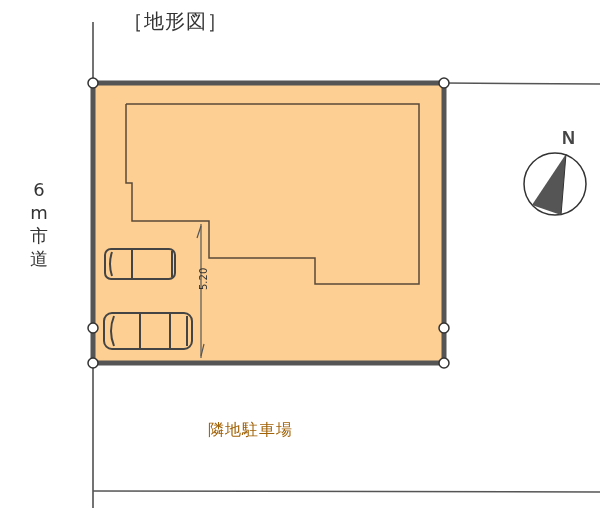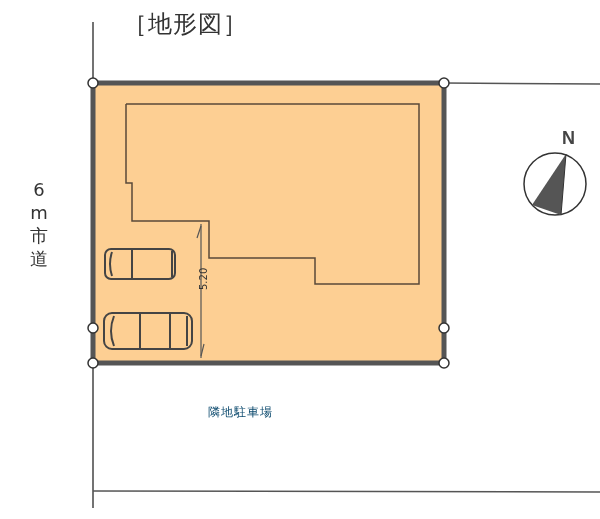--- a/index.html
+++ b/index.html
@@ -1,21 +1,21 @@
 <!DOCTYPE html>
 <html><head>
 <meta charset="utf-8">
 <style>
   html, body { margin:0; padding:0; background:#ffffff; }
   body { width:600px; height:519px; position:relative; overflow:hidden;
          font-family:"DejaVu Sans", sans-serif; }
-  .title { position:absolute; left:123px; top:8px; font-size:24px; color:#333; letter-spacing:1px; }
+  .title { position:absolute; left:123px; top:8px; font-size:20px; color:#333; letter-spacing:1px; }
   .road-label { position:absolute; left:28px; top:178px; width:22px; font-size:18px; color:#333;
                 line-height:23px; text-align:center; }
-  .neighbor-label { position:absolute; left:208px; top:404px; font-size:12px; color:#0c4a6e; letter-spacing:1px; }
+  .neighbor-label { position:absolute; left:208px; top:420px; font-size:16px; color:#a16207; letter-spacing:1px; }
   .dim-label { position:absolute; left:198px; top:290px; font-size:10px; color:#333;
                transform:rotate(-90deg); transform-origin:left top; white-space:nowrap; }
   .compass-n { position:absolute; left:562px; top:128px; font-size:18px; font-weight:bold; color:#444;
                font-family:"Liberation Sans", sans-serif; }
   svg { position:absolute; left:0; top:0; }
 </style>
 </head>
 <body>
 
 <svg width="600" height="519" viewBox="0 0 600 519">

